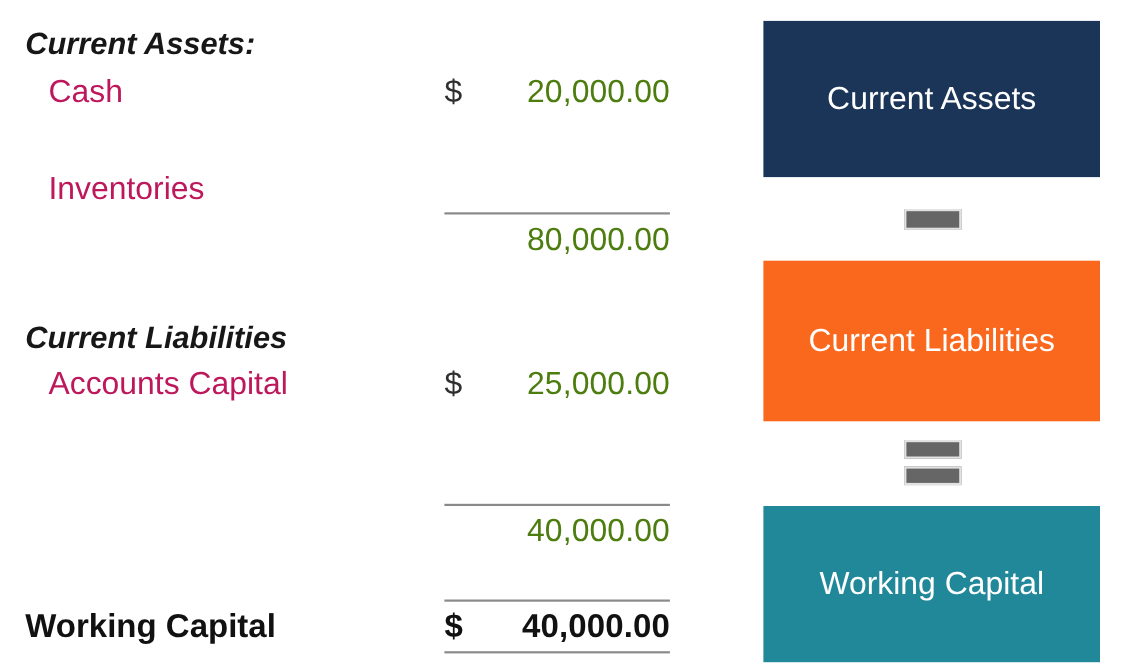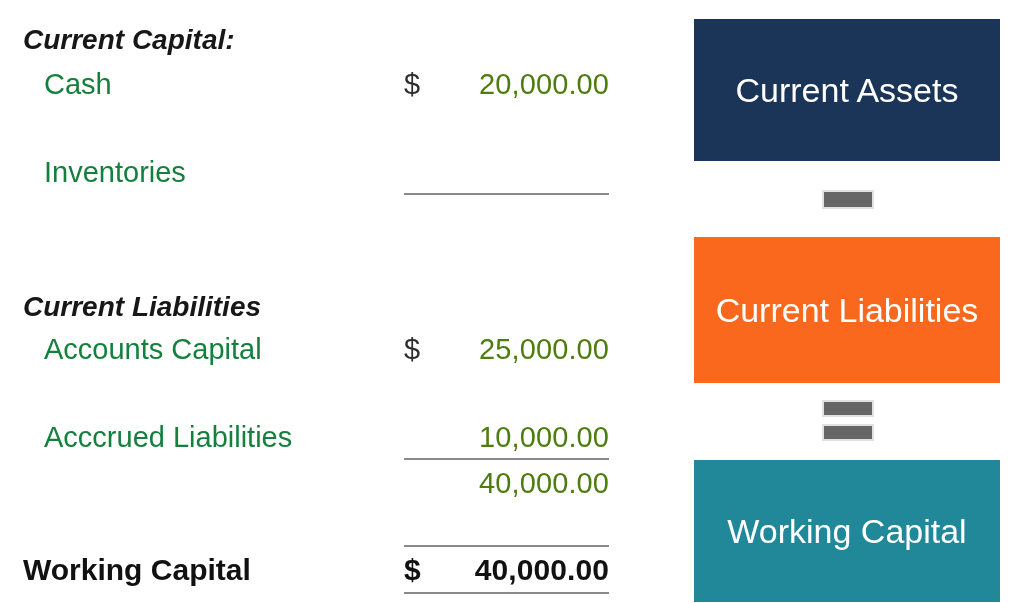--- a/index.html
+++ b/index.html
@@ -33,21 +33,21 @@
   .row {
     position: absolute;
     left: 0;
     width: 640px;
     height: 44px;
     display: flex;
     align-items: center;
   }
   .label {
     font-size: 29px;
-    color: #15803d;
+    color: #be185d;
     white-space: nowrap;
   }
   .label.indent { margin-left: 44px; }
   .label.section {
     margin-left: 23px;
     font-weight: bold;
     font-style: italic;
     color: #171717;
     font-size: 28px;
   }
@@ -108,21 +108,21 @@
     pointer-events: none;
   }
   .block {
     position: absolute;
     left: 694px;
     width: 306px;
     display: flex;
     align-items: center;
     justify-content: center;
     color: #ffffff;
-    font-size: 34px;
+    font-size: 29px;
     pointer-events: auto;
   }
   .block-navy  { top: 19px;  height: 142px; background: #1a3557; }
   .block-orange{ top: 237px; height: 146px; background: #f9681c; }
   .block-teal  { top: 460px; height: 142px; background: #21889a; }
 
   .op-bar {
     position: absolute;
     left: 822px;
     width: 52px;
@@ -137,59 +137,58 @@
   .eq-bar-bot { top: 424px; height: 17px; }
 </style>
 </head>
 <body>
 
 <div class="canvas">
 
   <div class="worksheet">
 
     <div class="row" style="top:18px">
-      <span class="label section">Current Capital:</span>
+      <span class="label section">Current Assets:</span>
     </div>
 
     <div class="row" style="top:62px">
       <span class="label indent">Cash</span>
       <span class="amount-cell" style="top:0">
         <span class="currency">$</span>
         <span class="amount">20,000.00</span>
       </span>
     </div>
 
 
     <div class="row" style="top:150px">
       <span class="label indent">Inventories</span>
     </div>
 
     <div class="rule" style="top:193px"></div>
 
+    <div class="row" style="top:196px">
+      <span class="amount-cell" style="top:0">
+        <span class="currency"></span>
+        <span class="amount">80,000.00</span>
+      </span>
+    </div>
 
     <div class="row" style="top:285px">
       <span class="label section">Current Liabilities</span>
     </div>
 
     <div class="row" style="top:327px">
       <span class="label indent">Accounts Capital</span>
       <span class="amount-cell" style="top:0">
         <span class="currency">$</span>
         <span class="amount">25,000.00</span>
       </span>
     </div>
 
 
-    <div class="row" style="top:415px">
-      <span class="label indent">Acccrued Liabilities</span>
-      <span class="amount-cell" style="top:0">
-        <span class="currency"></span>
-        <span class="amount">10,000.00</span>
-      </span>
-    </div>
 
     <div class="rule" style="top:458px"></div>
 
     <div class="row" style="top:461px">
       <span class="amount-cell" style="top:0">
         <span class="currency"></span>
         <span class="amount">40,000.00</span>
       </span>
     </div>
 

